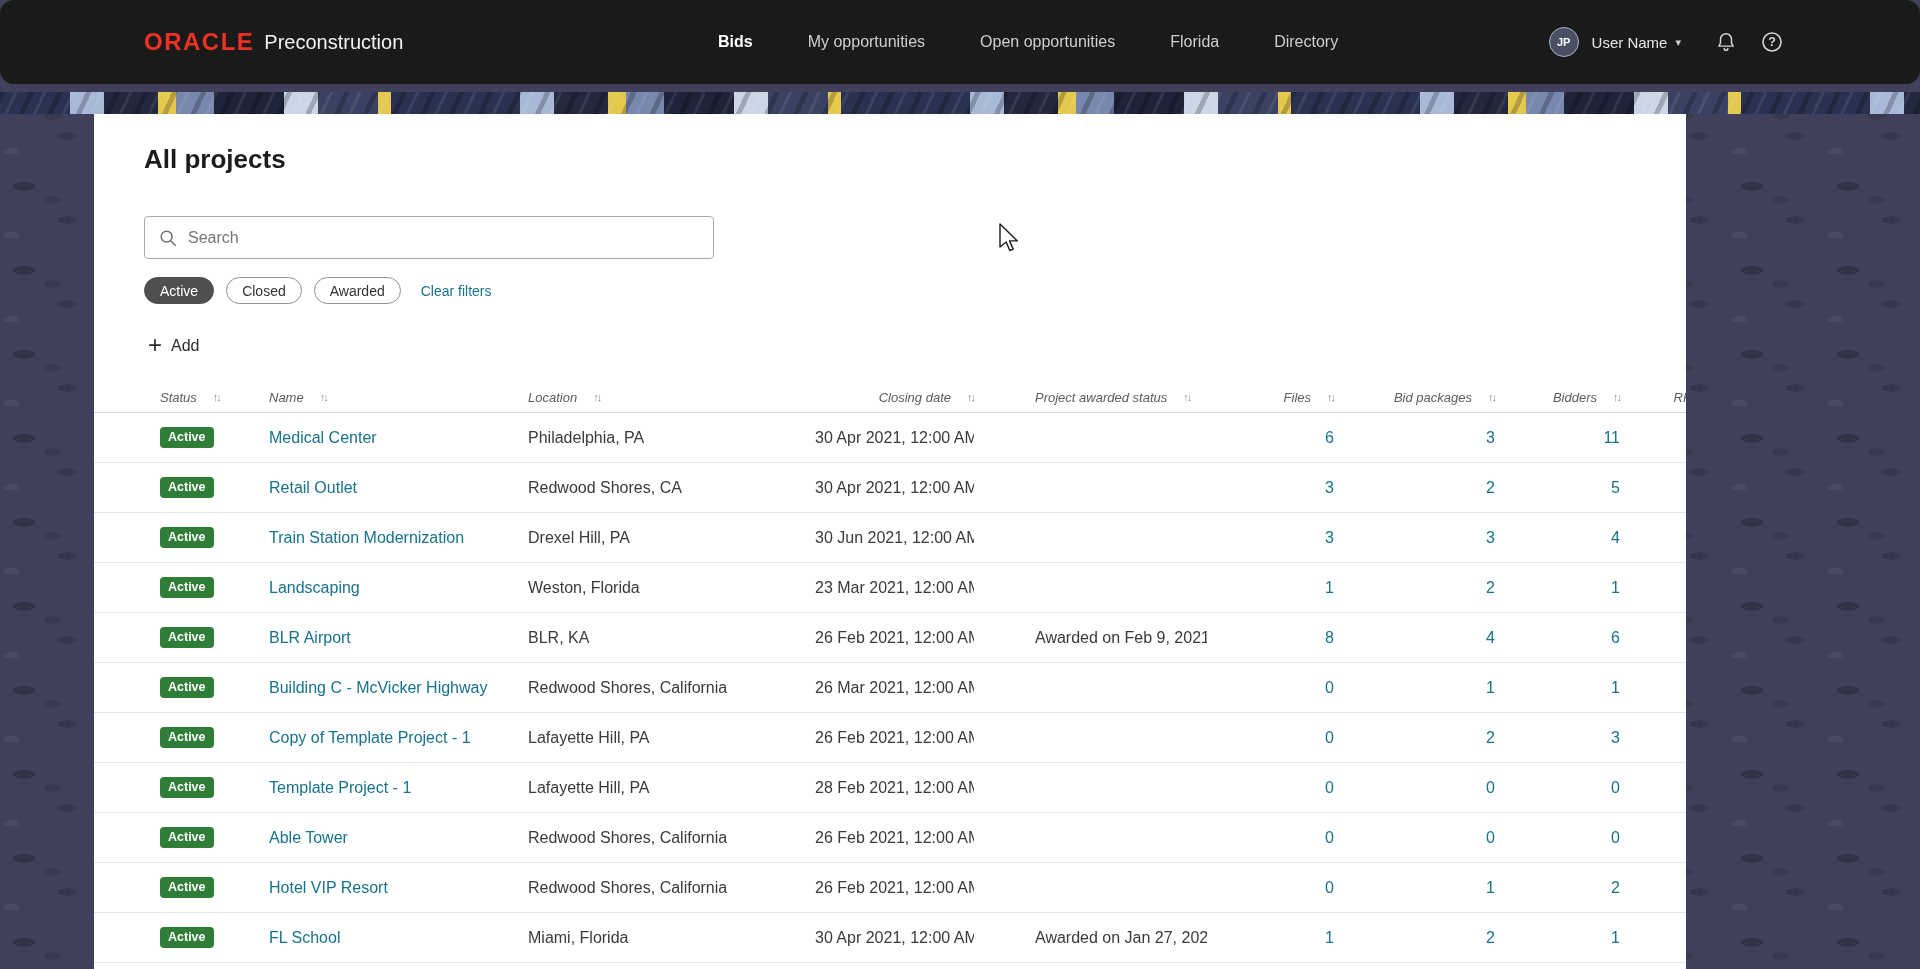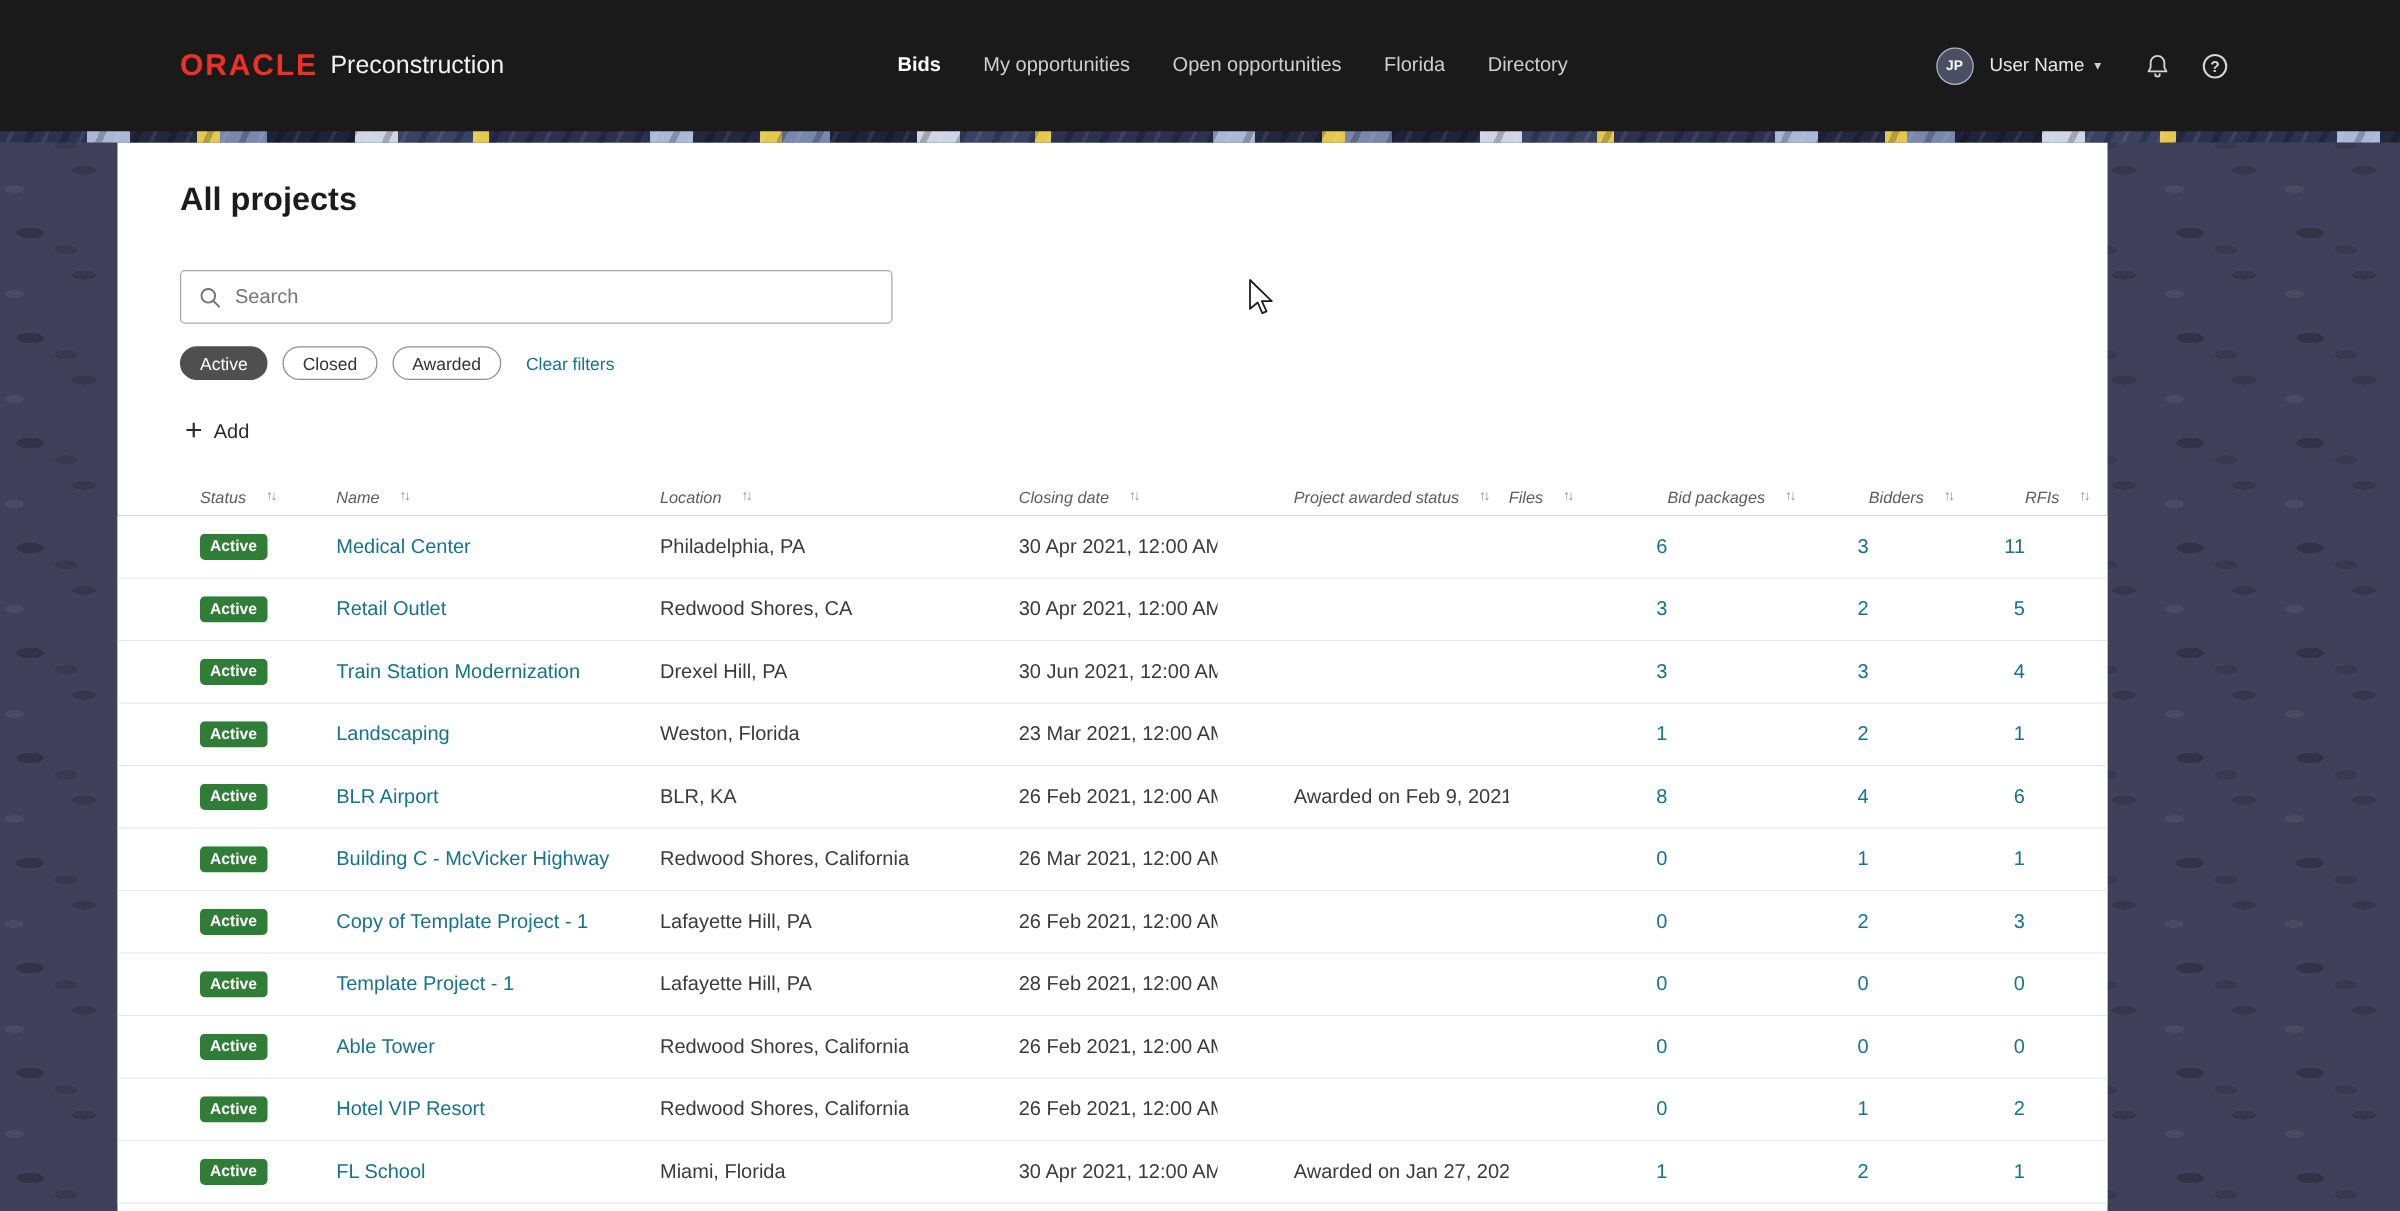--- a/index.html
+++ b/index.html
@@ -13,27 +13,27 @@
     background-image:
       radial-gradient(ellipse 18px 7px at 25% 22%, rgba(0,0,0,0.20) 0 60%, transparent 61%),
       radial-gradient(ellipse 16px 6px at 70% 62%, rgba(0,0,0,0.16) 0 60%, transparent 61%),
       radial-gradient(ellipse 13px 5px at 12% 80%, rgba(255,255,255,0.05) 0 60%, transparent 61%),
       radial-gradient(ellipse 15px 6px at 55% 38%, rgba(0,0,0,0.12) 0 60%, transparent 61%);
     background-size:96px 84px;
   }
 
   
   .topbar {
-    position:absolute; top:0; left:0; right:0; height:105px;
-    background:#1a1a1a; z-index:6;
+    position:absolute; top:0; left:0; right:0; height:84px;
+    background:#1a1a1a; z-index:6;border-radius:14px;
   }
   .brand { position:absolute; left:144px; top:0; height:100%; display:flex; align-items:center; gap:10px; }
   .logo { color:#ee3124; font-weight:800; font-size:24px; letter-spacing:1.5px; }
   .product { color:#f2f2f2; font-weight:400; font-size:20px; }
-  .mainnav { position:absolute; left:718px; top:0; height:100%; display:flex; align-items:center; gap:34px; }
+  .mainnav { position:absolute; left:718px; top:0; height:100%; display:flex; align-items:center; gap:55px; }
   .nav-item { color:#cfcfcf; font-size:16px; text-decoration:none; cursor:pointer; white-space:nowrap; }
   .nav-item.active { color:#ffffff; font-weight:700; }
   .userarea { position:absolute; right:136px; top:0; height:100%; display:flex; align-items:center; }
   .avatar {
     width:30px; height:30px; border-radius:50%;
     background:#4a4f63; border:1px solid #aeb4c6;
     color:#ffffff; font-size:11px; font-weight:700;
     display:flex; align-items:center; justify-content:center;
     margin-right:13px; cursor:pointer;
   }
@@ -98,21 +98,21 @@
   
   .table { margin-top:21px; }
   .thead, .trow {
     display:grid;
     grid-template-columns:109px 259px 287px 159px 233px 127px 161px 125px 104px 1fr;
     padding:0 26px 0 66px;
     align-items:center;
   }
   .thead { height:31px; border-bottom:1px solid #d4d4d4; }
   .th { display:flex; align-items:center; gap:16px; font-size:13px; color:#5c5c5c; cursor:pointer; white-space:nowrap;font-style:italic; }
-  .th.right { }
+  .th.right { justify-content:flex-end; }
   .th.pad-awarded { padding-left:61px; }
   .sort { font-size:11px; color:#8c8c8c; letter-spacing:-2px; }
 
   .trow { height:50px; border-bottom:1px solid #e7e7e7; background:#fff; }
   .cell { font-size:16px; color:#3a3a3a; white-space:nowrap; overflow:hidden; }
   .cell.right { text-align:right; }
   .cell.pad-awarded { padding-left:61px; }
   .badge {
     display:inline-block; background:#2f7d36; color:#fff;
     font-size:12.5px; font-weight:700; padding:3px 8px; border-radius:4px;

